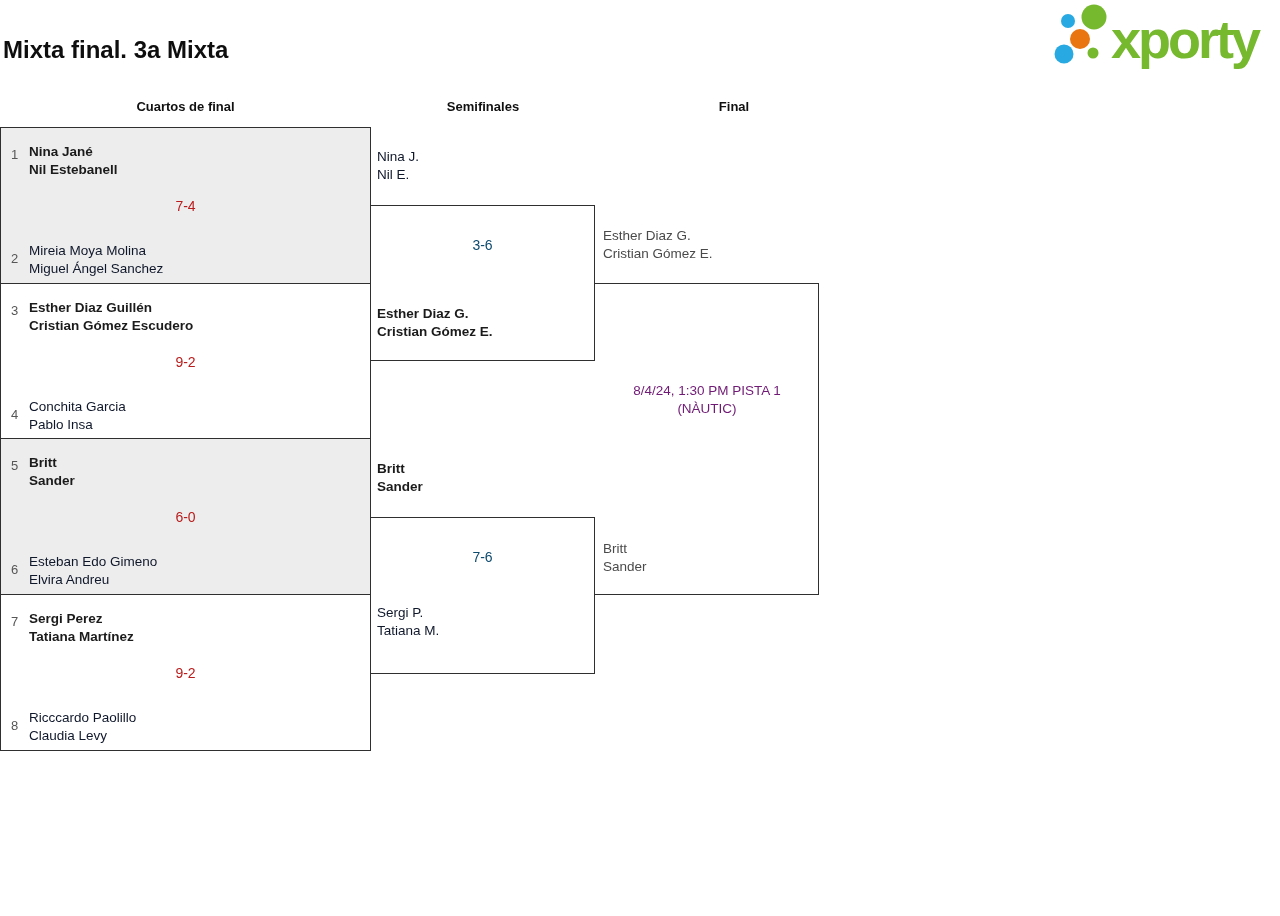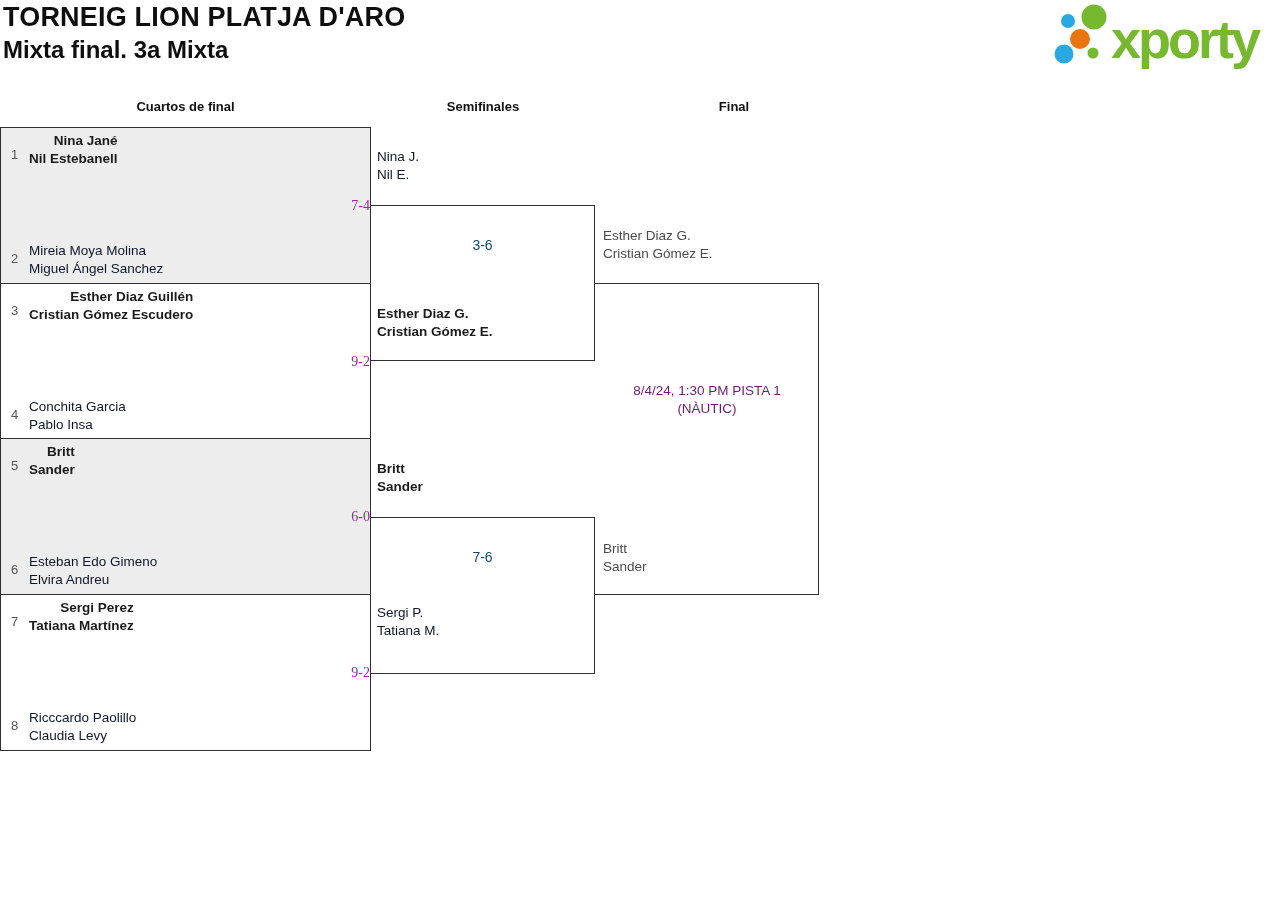--- a/index.html
+++ b/index.html
@@ -42,27 +42,27 @@
     font-size: 13px; color: #565656; text-align: center;
   }
   .pair {
     font-size: 13.5px; line-height: 18px; white-space: nowrap;
   }
   .pair.winner  { font-weight: bold; color: #1b1b1b; }
   .pair.loser   { color: #0f172a; }
   .pair.pending { color: #4a4a4a; }
 
   .qf-box .pair { position: absolute; left: 28px; }
-  .qf-box .pair.top { top: 4px; text-align: right; }
+  .qf-box .pair.top { top: 15px; }
   .qf-box .pair.bottom { top: 114px; }
   .qf-box .seed.top { top: 19px; }
   .qf-box .seed.bottom { top: 123px; }
   .qf-box .score {
     position: absolute; left: 0; right: 0; top: 69px;
-    text-align: right; font-size: 14px; color: #a21caf; line-height: 18px; font-family: Liberation Serif, serif;
+    text-align: center; font-size: 14px; color: #b91c1c; line-height: 18px;
   }
 
   .sf-box {
     position: absolute; left: 370px; width: 225px;
     border: 1px solid #2f2f2f; box-sizing: border-box;
     background: transparent;
   }
   .sf-score, .final-schedule {
     position: absolute; text-align: center;
     font-size: 14px; color: #0c4a6e; line-height: 18px;
@@ -80,21 +80,20 @@
 
   .float-pair { position: absolute; }
 
   .logo { position: absolute; left: 1045px; top: 0px; width: 235px; height: 80px; }
 </style>
 </head>
 <body>
 
 <div class="page">
 
-  <div class="page-title">TORNEIG LION PLATJA D'ARO</div>
   <div class="page-subtitle">Mixta final. 3a Mixta</div>
 
   <svg class="logo" viewBox="0 0 235 80" xmlns="http://www.w3.org/2000/svg">
     <circle cx="23" cy="21" r="7" fill="#29a9e1"></circle>
     <circle cx="49" cy="17" r="12.5" fill="#76b82e"></circle>
     <circle cx="35" cy="39" r="10" fill="#e8750f"></circle>
     <circle cx="48" cy="53" r="5.5" fill="#76b82e"></circle>
     <circle cx="19" cy="54" r="9.5" fill="#29a9e1"></circle>
     <text x="66" y="58" font-family="Liberation Sans, sans-serif" font-size="54" font-weight="bold" letter-spacing="-3" fill="#76b82e">xporty</text>
   </svg>

